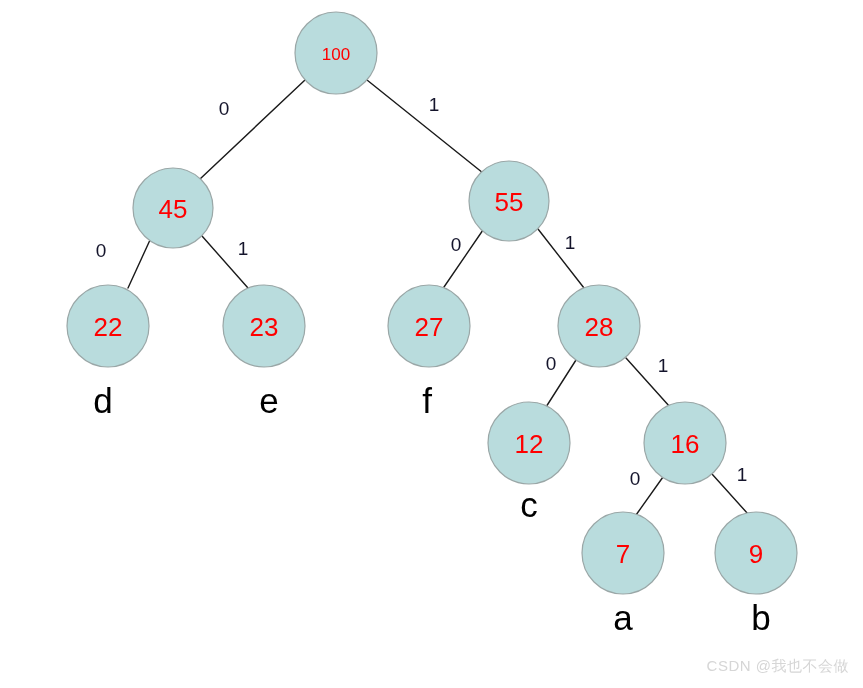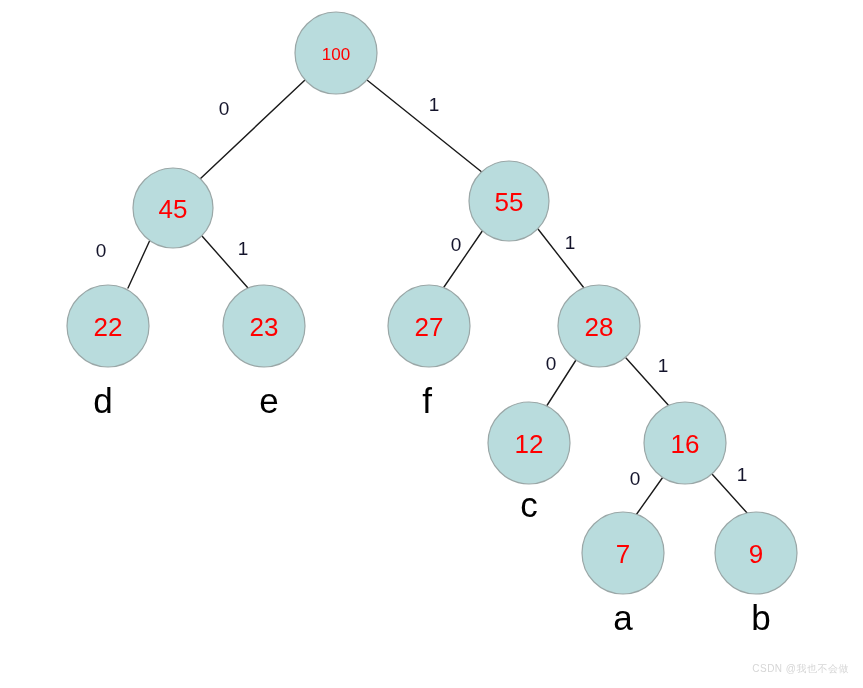--- a/index.html
+++ b/index.html
@@ -44,21 +44,21 @@
     font-family: "Liberation Sans", sans-serif;
     text-anchor: middle;
     dominant-baseline: central;
     font-size: 35px;
   }
   .watermark {
     position: absolute;
     right: 14px;
     bottom: 12px;
     font-family: "Liberation Sans", sans-serif;
-    font-size: 10px;
+    font-size: 15px;
     color: #d6d6d6;
     letter-spacing: 0.5px;
     white-space: nowrap;
     user-select: none;
   }
 </style>
 </head>
 <body>
 
 <svg id="tree-canvas" viewBox="0 0 863 688" xmlns="http://www.w3.org/2000/svg">

